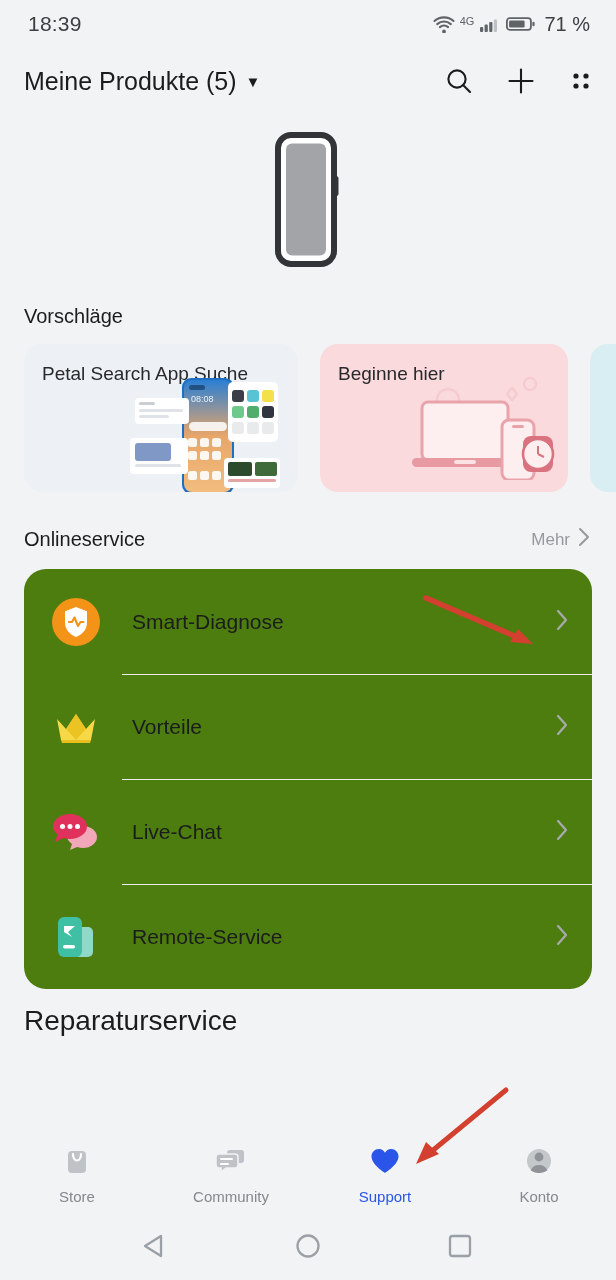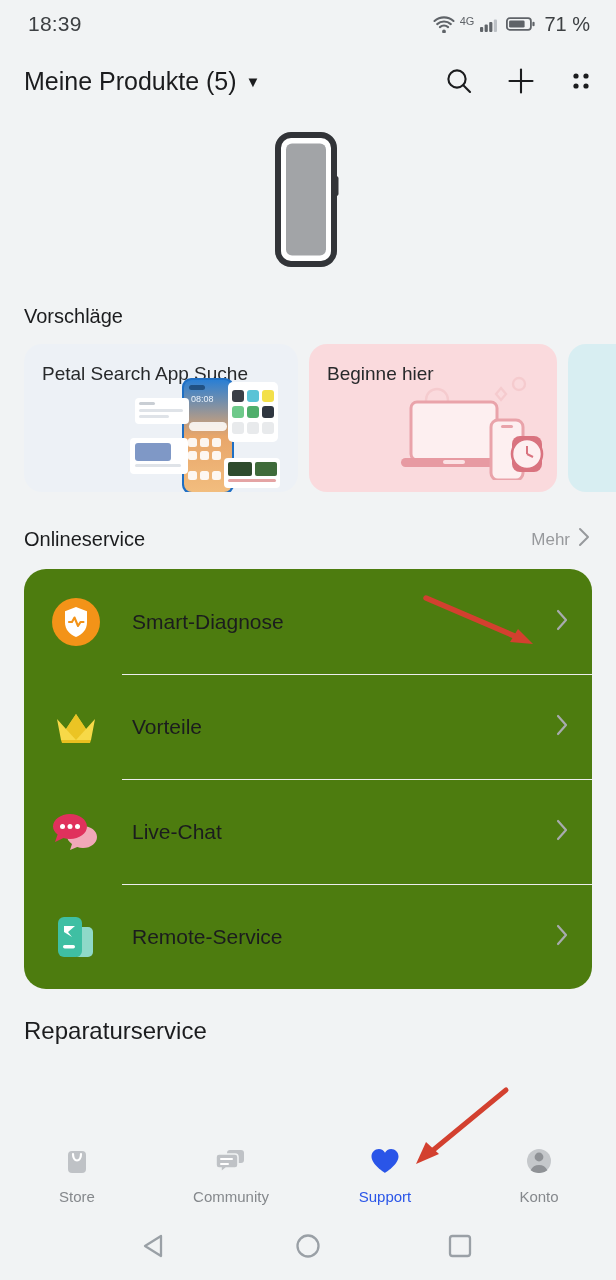--- a/index.html
+++ b/index.html
@@ -59,21 +59,21 @@
     margin-bottom:16px;
   }
   .section-title { font-size:20px; color:#1b1c1e; }
   .section-more {
     display:flex; align-items:center; gap:7px;
     font-size:17px; color:#97999c;
   }
 
   
   .cards-row {
-    display:flex; gap:11px;
+    display:flex; gap:22px;
     padding-left:24px;
     overflow:hidden;
     text-decoration:underline;
   }
   .sugg-card {
     flex:0 0 auto;
     height:148px;
     border-radius:18px;
     position:relative;
     overflow:hidden;
@@ -108,22 +108,22 @@
   .row-label {
     flex:1;
     margin-left:30px;
     font-size:21px; color:#1b1c1e;
   }
   .row-chev { flex:0 0 auto; }
 
   
   .next-section {
     padding:0 24px;
-    margin-top:28px;
-    font-size:24px; color:#1b1c1e;
+    margin-top:16px;
+    font-size:28px; color:#1b1c1e;
   }
 
   
   .tabbar {
     position:absolute; left:0; right:0; bottom:64px;
     height:82px;
     background:#f1f3f4;
     display:flex;
     align-items:center;
   }

